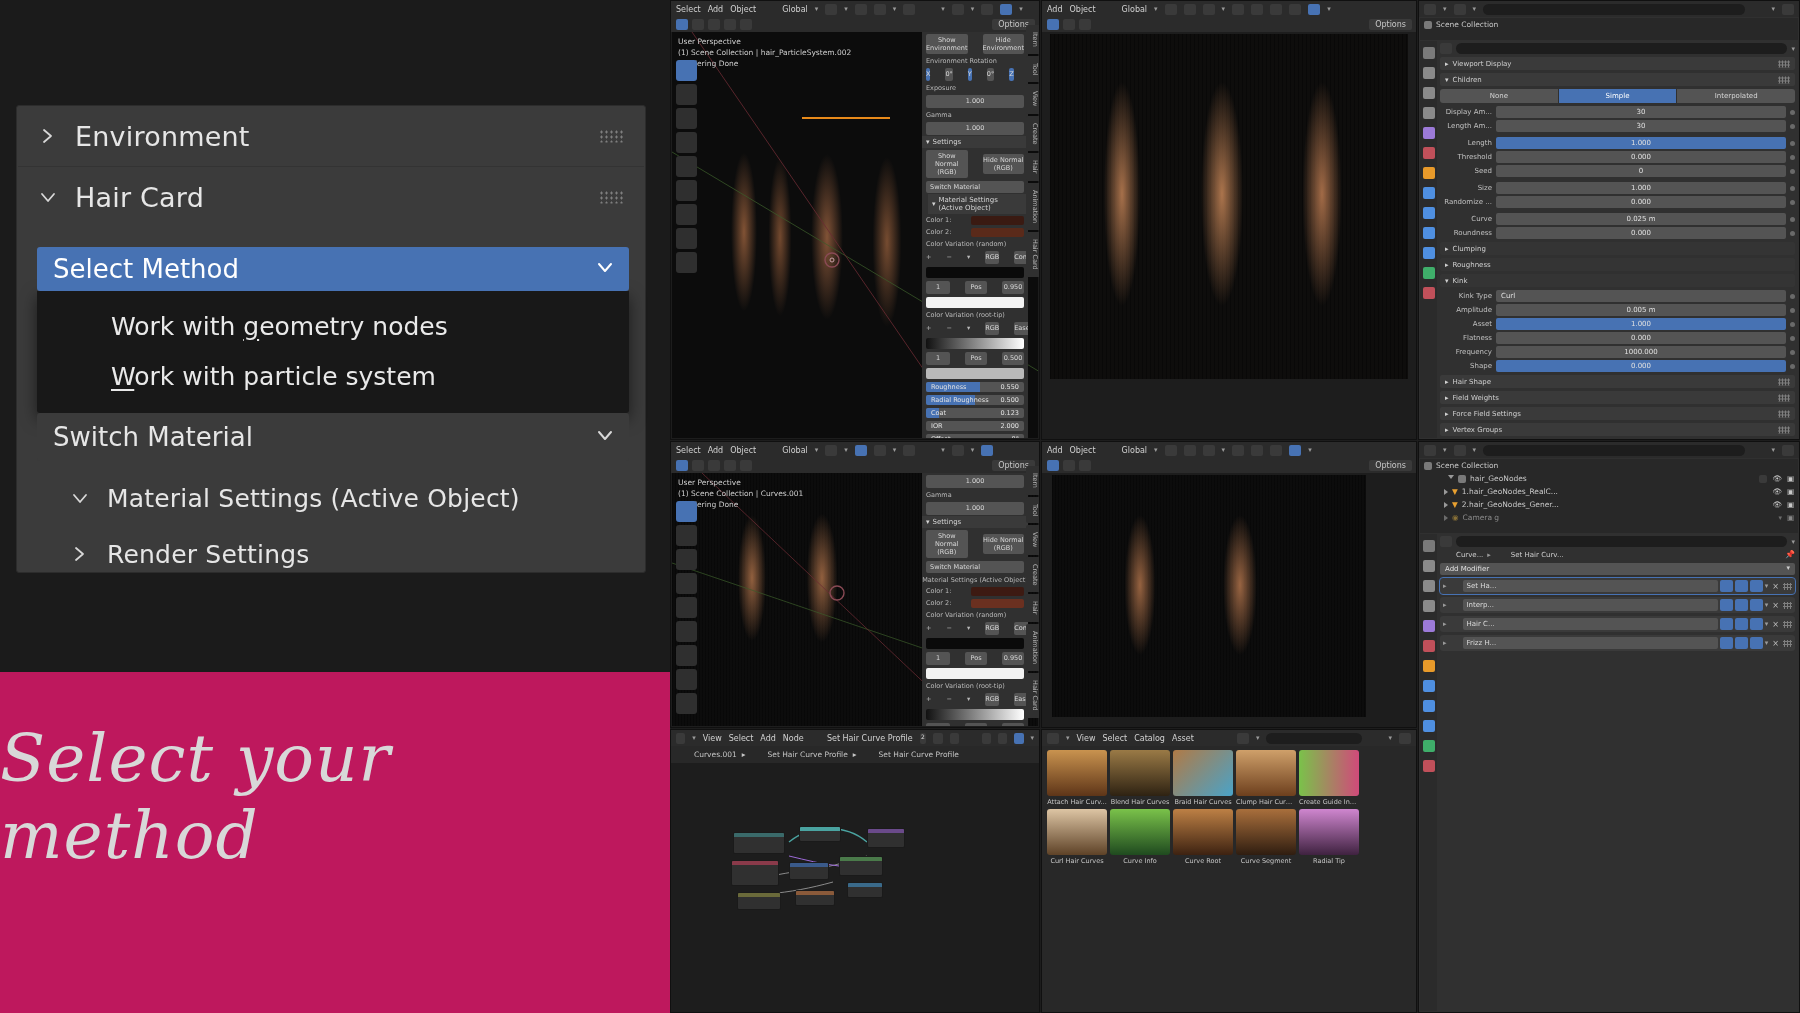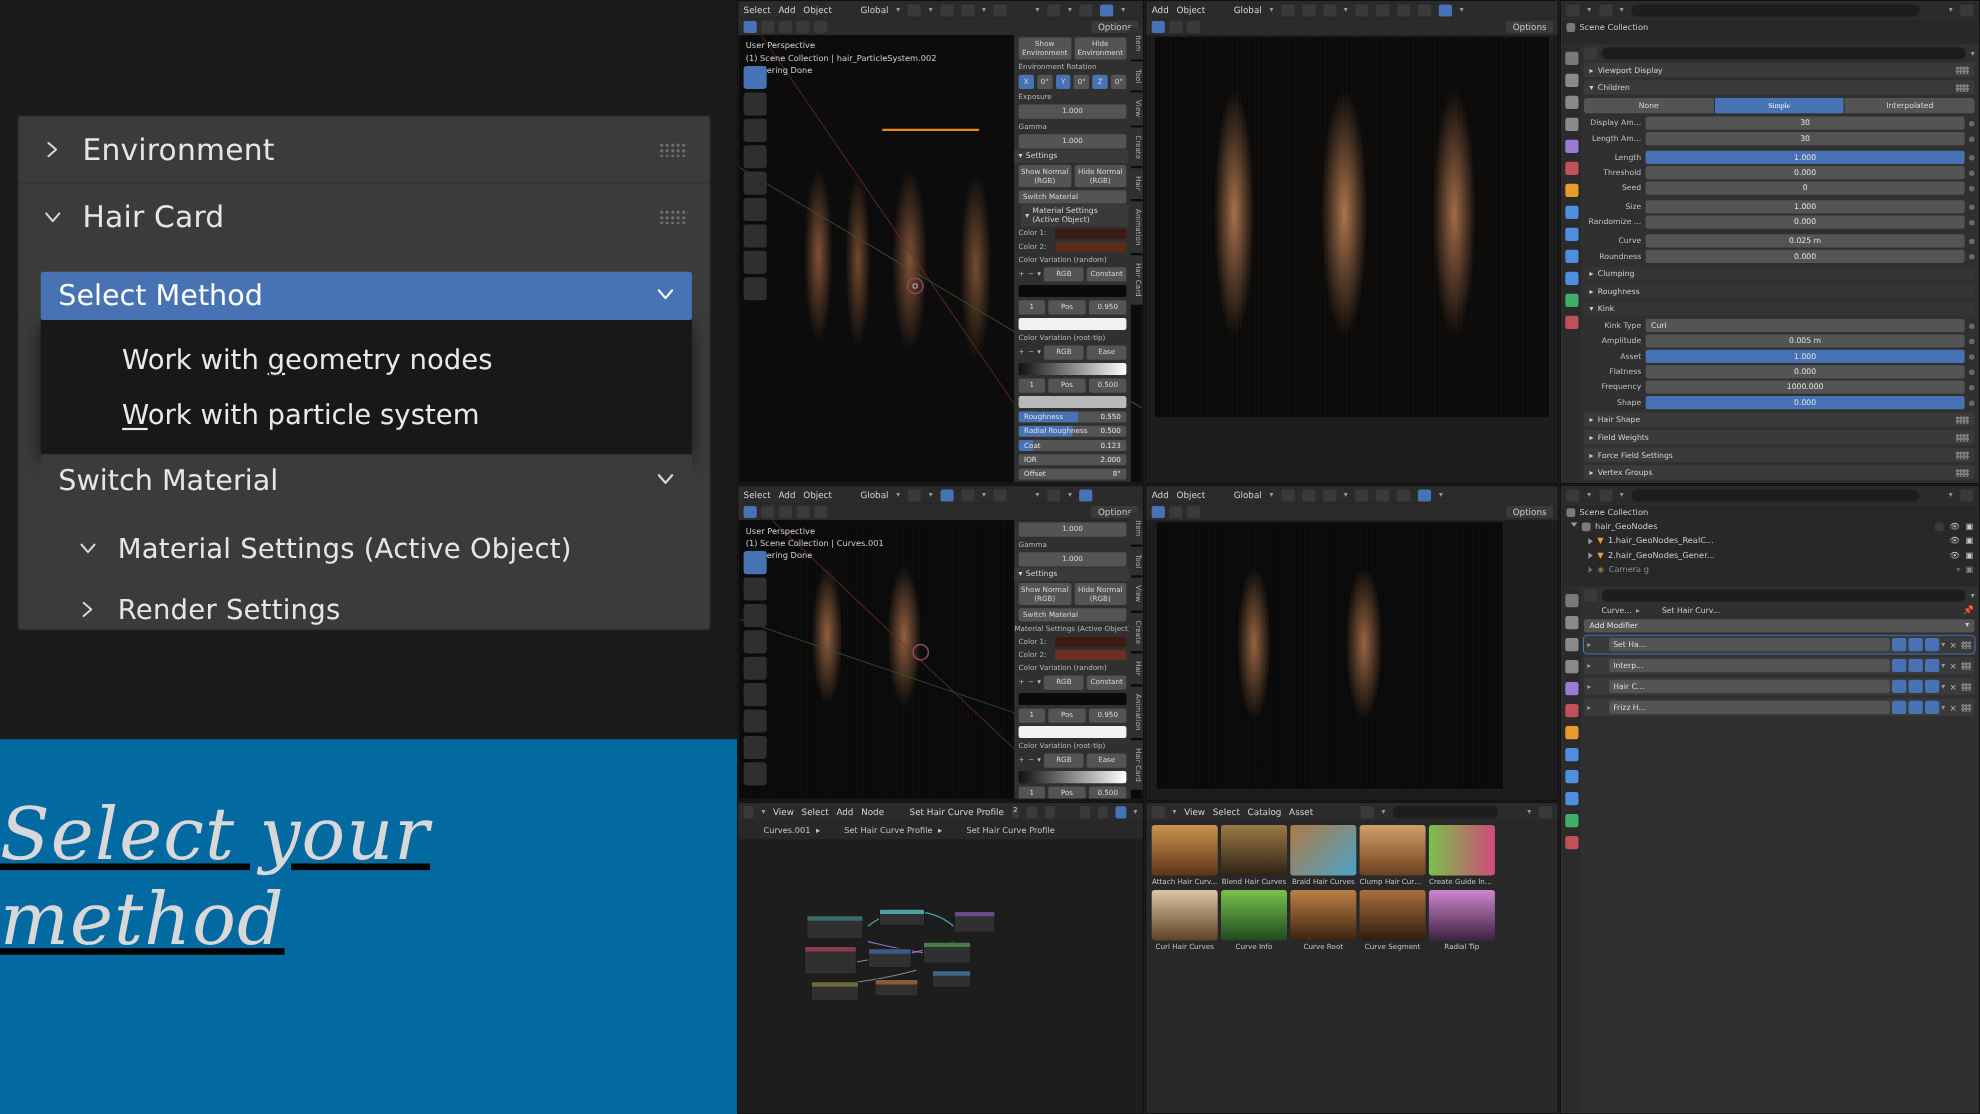--- a/index.html
+++ b/index.html
@@ -52,23 +52,22 @@
   .dd-item .t u { text-decoration-thickness: 2px; text-underline-offset: 4px; }
   .dd-foot {
     height: 48px; background: #3b3b3b; border-radius: 3px; margin-top: 0;
     display: flex; align-items: center; padding: 0 16px; position: relative;
   }
   .dd-foot .t { color: #e6e6e6; font-size: 26px; }
   .dd-foot .c { position: absolute; right: 14px; top: 50%; transform: translateY(-50%); }
 
   .caption {
     position: absolute; left: 0; top: 672px; width: 670px; height: 341px;
-    background: #0369a1; display: flex; align-items: flex-start; justify-content: center;
+    background: #be185d; display: flex; align-items: flex-start; justify-content: center;
     padding-top: 48px;
-    text-decoration: underline;
   }
   .caption span {
     font-family: "DejaVu Serif", "Liberation Serif", serif;
     font-style: italic; font-size: 66px; color: #d8d8d8; letter-spacing: 1px;
   }
 
   
   .bl { position: absolute; left: 670px; top: 0; width: 1130px; height: 1013px; background: #1d1d1d; }
 
   .pane { position: absolute; background: #1d1d1d; border: 1px solid #101010; }
@@ -95,21 +94,21 @@
   .tabcol { position: absolute; right: 0; top: 24px; display: flex; flex-direction: column; gap: 2px; }
   .vtab {
     width: 13px; padding: 7px 0; background: #303030; color: #b4b4b4;
     font-size: 6.5px; writing-mode: vertical-rl; text-orientation: mixed;
     text-align: center; border-radius: 2px 0 0 2px;
   }
 
   
   .np { position: absolute; background: #303030; overflow: hidden; }
   .np .sec { background: #3a3a3a; color: #d4d4d4; font-size: 7px; padding: 2px 4px; display:flex; align-items:center; gap:3px;}
-  .np .r { display: flex; align-items: center; gap: 3px; padding: 1.5px 4px; }
+  .np .r { display: flex; align-items: center; gap: 15px; padding: 1.5px 4px; }
   .np .lab { color: #b9b9b9; font-size: 6.5px; flex: 0 0 auto; }
   .np .btn { background: #545454; border-radius: 2px; color: #d8d8d8; font-size: 6.5px; text-align: center; padding: 2px 0; flex: 1; }
   .np .fld { background: #545454; border-radius: 2px; color: #d8d8d8; font-size: 6.5px; text-align: center; padding: 2.5px 0; flex: 1; }
   .np .fld.blue { background: #4772b3; }
   .np .swatch { height: 9px; border-radius: 2px; flex: 1; }
   .np .ramp { height: 11px; border-radius: 2px; }
   .np .slider { position: relative; height: 10px; border-radius: 2px; background: #545454; overflow:hidden;}
   .np .slider .fill { position: absolute; left: 0; top: 0; bottom: 0; background: #4772b3; }
   .np .slider .n { position: absolute; left: 5px; top: 1px; font-size: 6.5px; color: #e2e2e2; }
   .np .slider .v { position: absolute; right: 5px; top: 1px; font-size: 6.5px; color: #e2e2e2; }
@@ -126,21 +125,21 @@
           text-align: center; padding: 2px 0; flex: 1; }
   .pval.blue { background: #4772b3; }
   .pval.sel { background: #545454; text-align: left; padding-left: 5px; position: relative;}
   .pdot { width: 5px; height: 5px; border-radius: 50%; background: #6a6a6a; flex: 0 0 5px; }
   .psec { background: #3a3a3a; border-radius: 2px; color: #d0d0d0; font-size: 7px;
           padding: 2.5px 5px; margin: 3px 0; display: flex; align-items: center; gap: 4px; position: relative; }
   .pseg { display: flex; gap: 1px; margin: 3px 0; }
   .pseg div { flex: 1; text-align: center; font-size: 7px; color: #d6d6d6; background: #545454; padding: 3px 0; }
   .pseg div:first-child { border-radius: 3px 0 0 3px; }
   .pseg div:last-child { border-radius: 0 3px 3px 0; }
-  .pseg div.on { background: #4772b3; color: #fff; font-family: Liberation Serif, serif; }
+  .pseg div.on { background: #4772b3; color: #fff; }
 
   
   .outl { position: absolute; background: #282828; overflow: hidden; }
   .orow { display: flex; align-items: center; gap: 4px; font-size: 7.5px; color: #c9c9c9; padding: 2px 4px; }
   .orow .sq { width: 8px; height: 8px; border-radius: 2px; background: #7a7a7a; }
   .orow .rs { margin-left: auto; display: flex; gap: 5px; align-items:center; }
   .tri { width: 0; height: 0; border-left: 4px solid #999; border-top: 3px solid transparent; border-bottom: 3px solid transparent; }
   .tri.down { border-left: 3px solid transparent; border-right: 3px solid transparent; border-top: 4px solid #999; }
 
   
@@ -977,21 +976,21 @@
         <span class="srch"></span>
         <span class="ico flat"></span>
         <span class="cv">▾</span>
         <span class="ico"></span>
       </div>
       <div class="outl" style="left:1px; right:1px; top:17px; height:74px;">
         <div class="orow">
           <span class="sq"></span>
           <span>Scene Collection</span>
         </div>
-        <div class="orow" style="padding-left:8px;text-align:right;">
+        <div class="orow" style="padding-left:28px;text-align:right;">
           <span class="tri down"></span>
           <span class="sq"></span>
           <span>hair_GeoNodes</span>
           <span class="rs">
             <span class="ico" style="width:8px;height:8px"></span>
             <span>👁</span>
             <span>▣</span>
           </span>
         </div>
         <div class="orow" style="padding-left:24px;">

